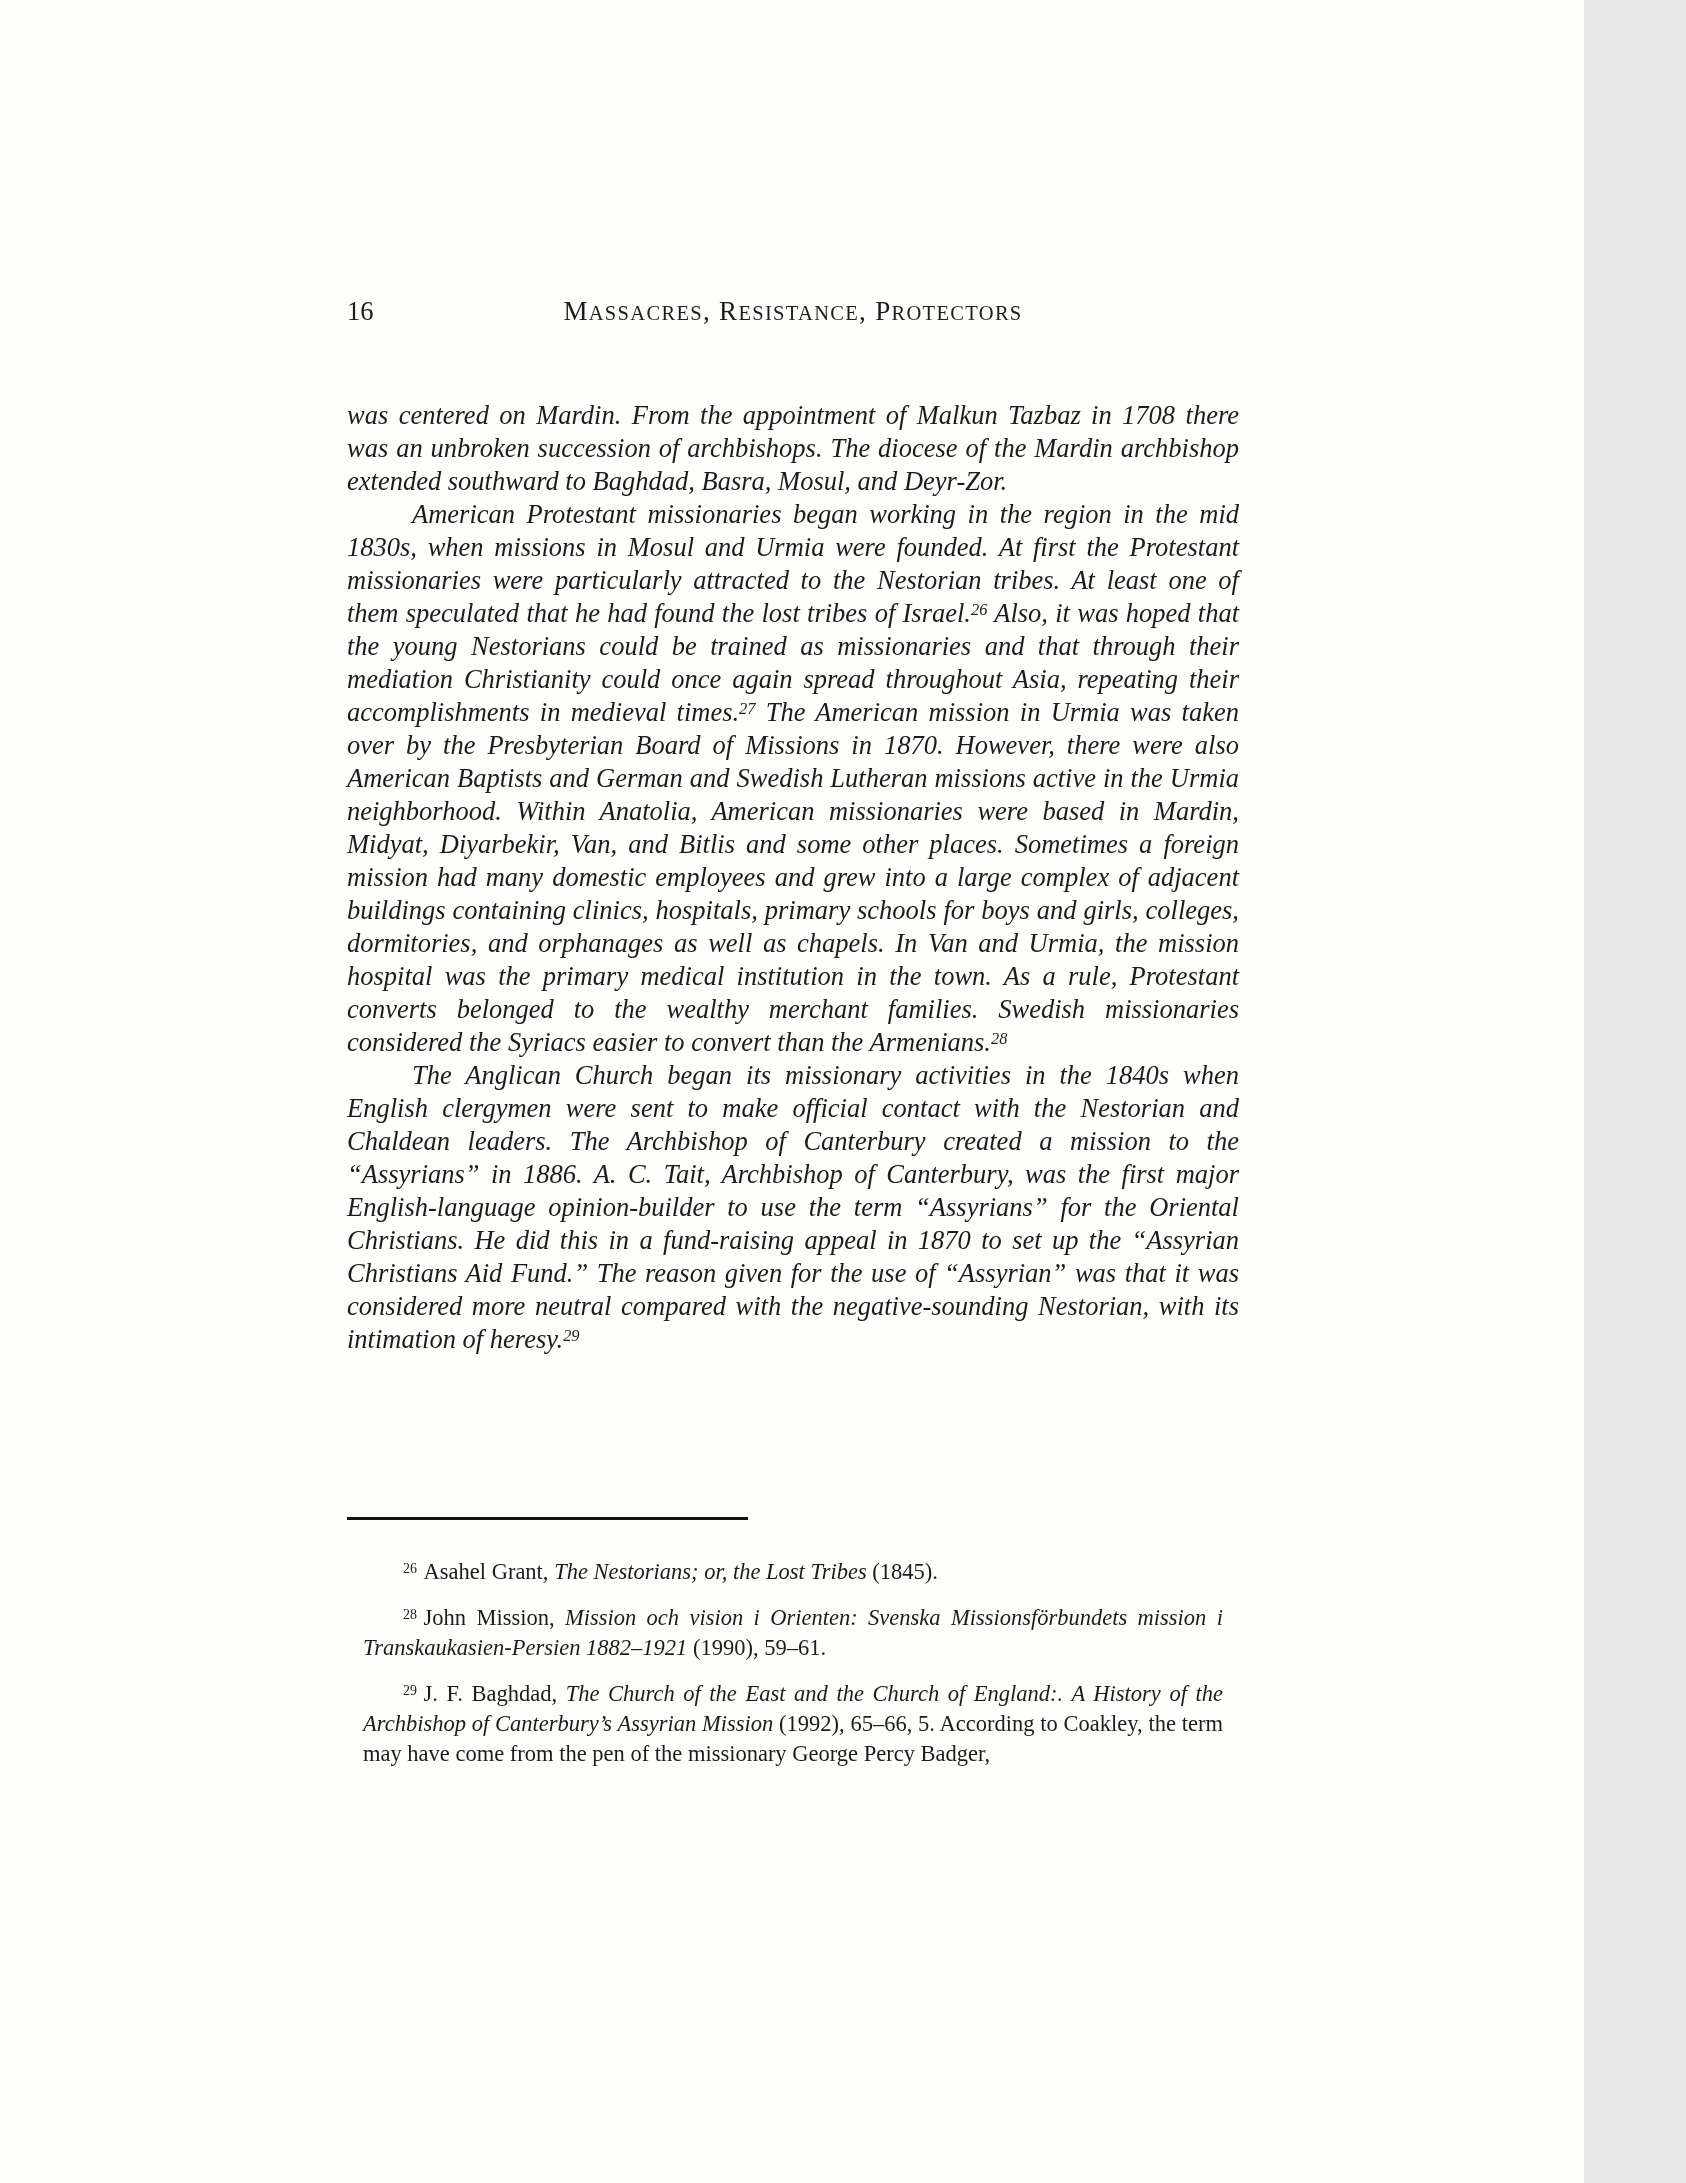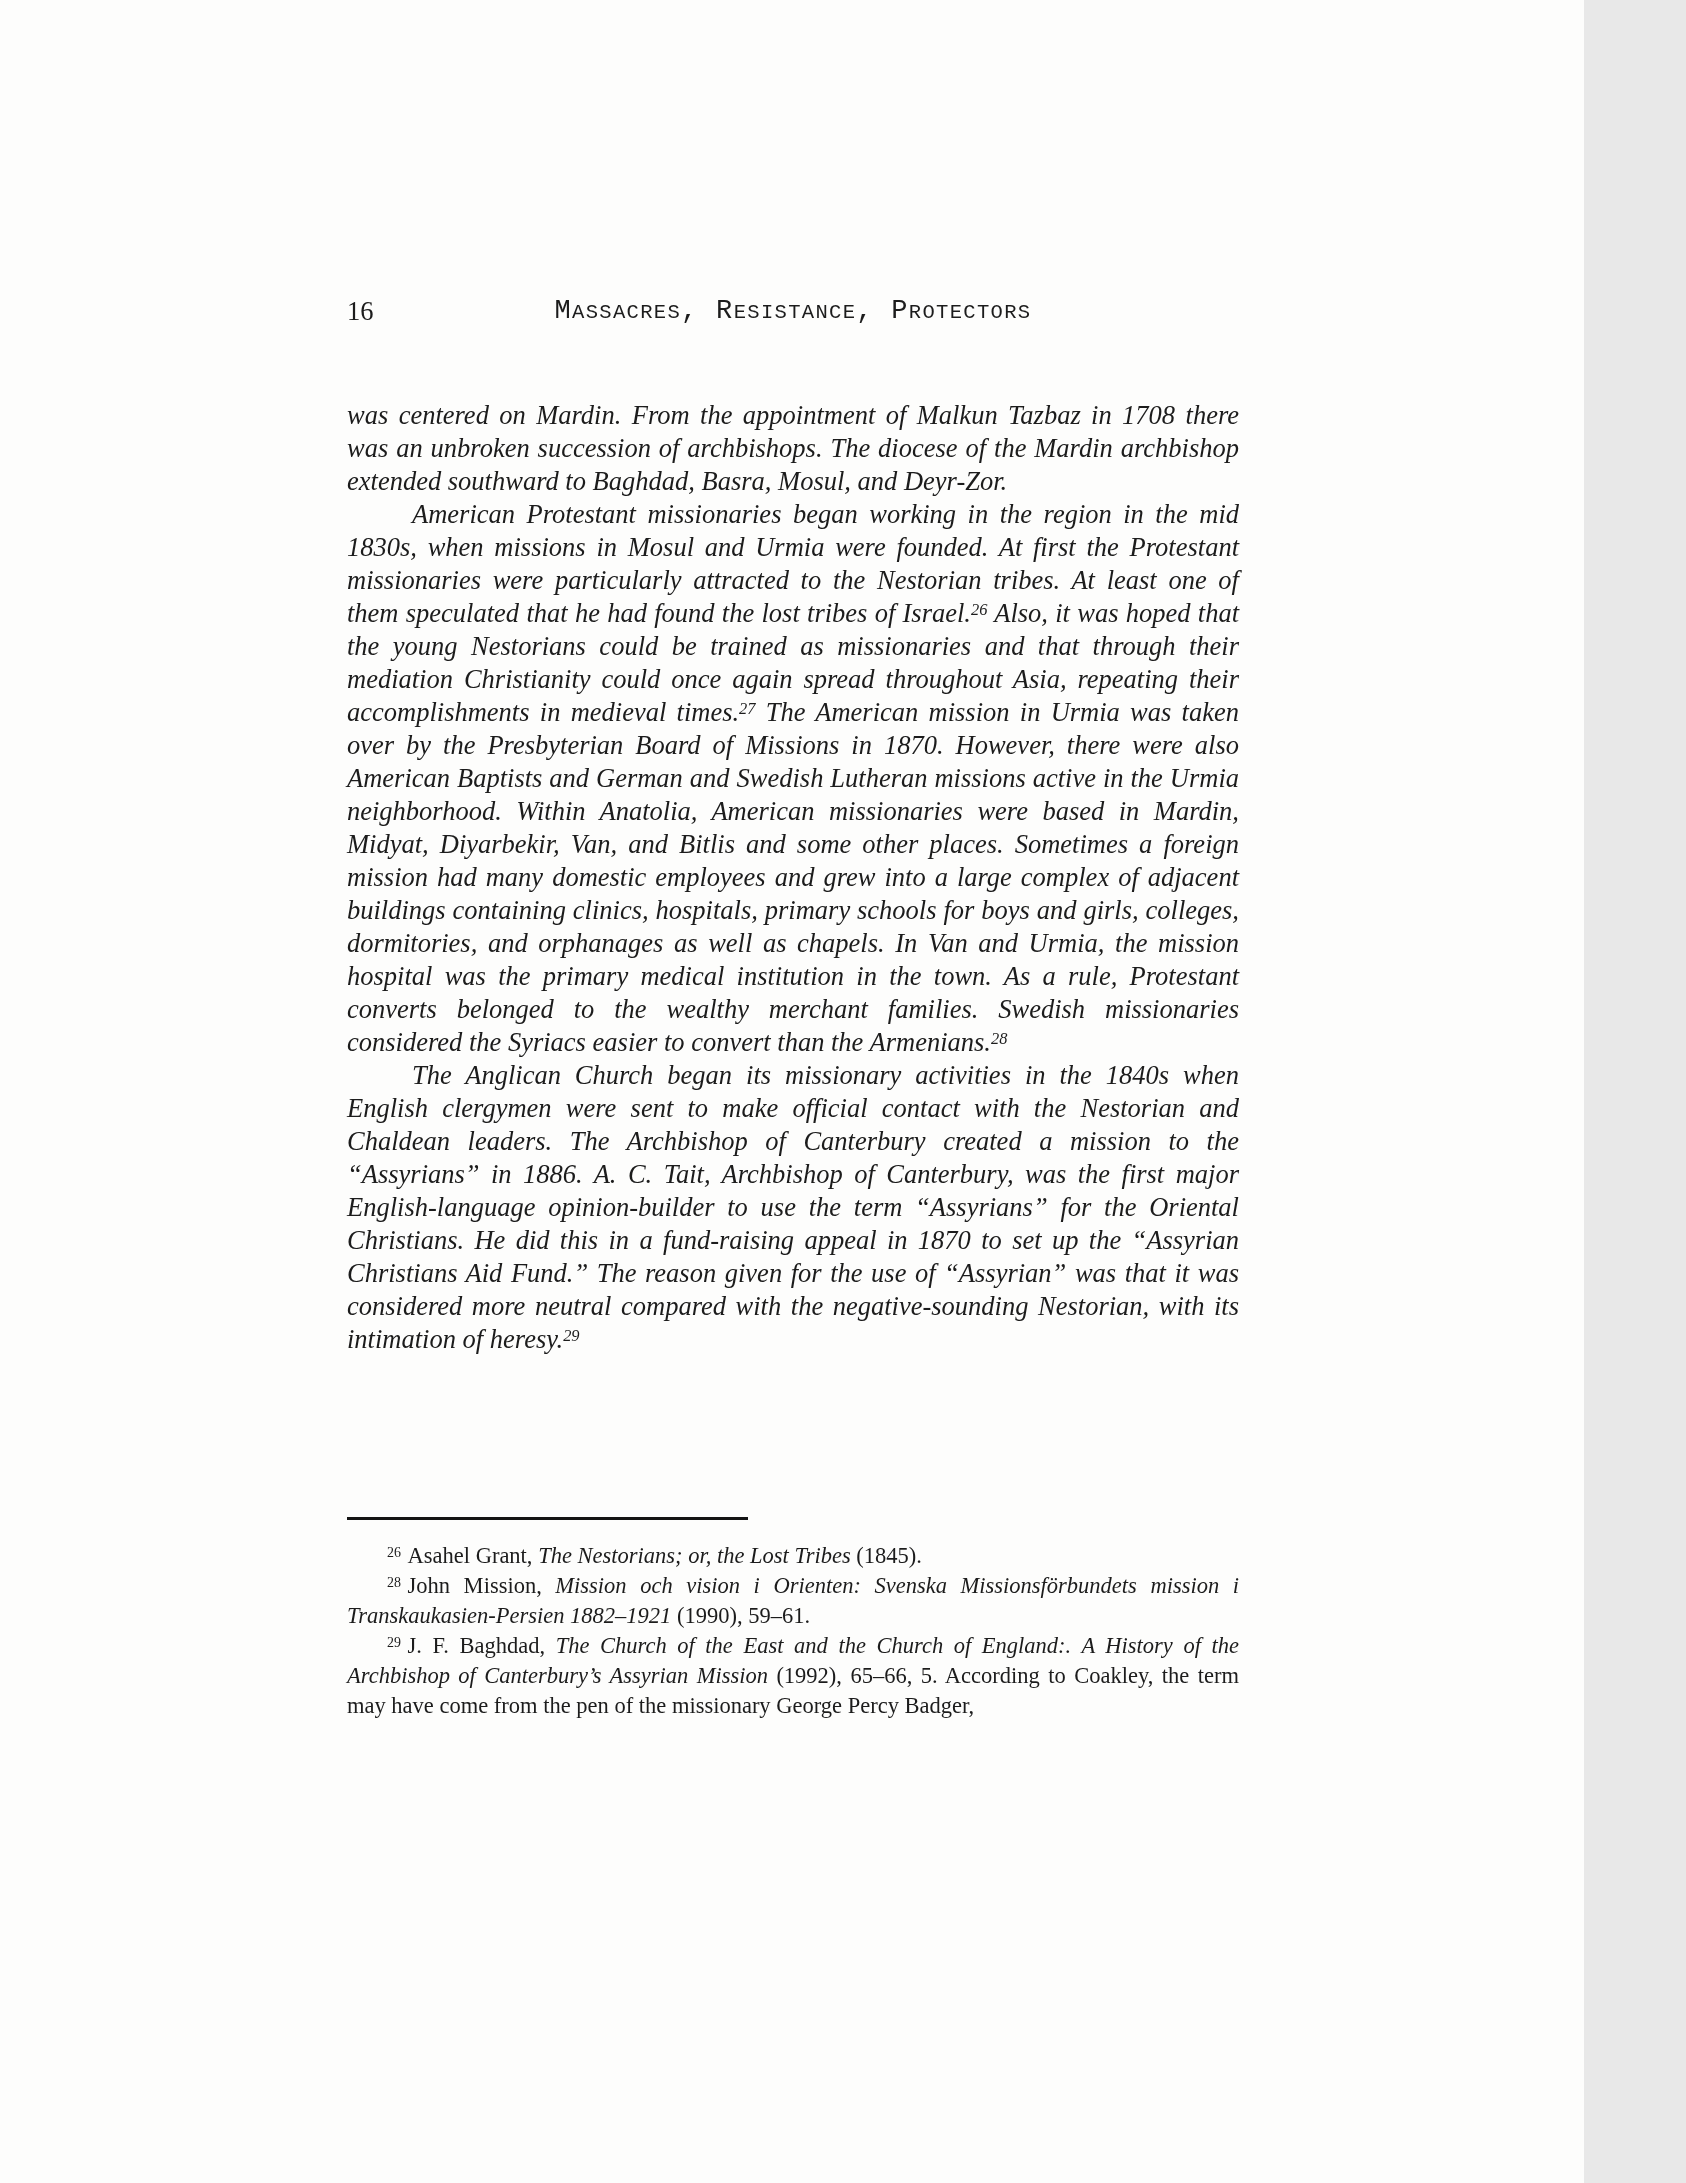--- a/index.html
+++ b/index.html
@@ -16,21 +16,21 @@
     position:absolute;
     left:347px;top:295px;width:892px;height:37px;
   }
   .page-num{
     position:absolute;left:0;top:0;
     font-size:26.5px;line-height:33px;
   }
   .running-title{
     display:block;text-align:center;
     font-size:27px;line-height:33px;
-    letter-spacing:1.3px;white-space:nowrap;font-family:Liberation Mono, monospace;
+    letter-spacing:1.3px;white-space:nowrap;
   }
   .running-title .sc{font-size:0.76em;}
   .body-text{
     position:absolute;
     left:347px;top:399px;width:892px;
     font-size:26.5px;line-height:33px;
     text-align:justify;
     font-style:italic;
   }
   .para{margin:0;padding:0;}
@@ -47,21 +47,21 @@
     left:347px;top:1517px;
     width:401px;height:3.3px;
     background:#141414;
   }
   .footnotes{
     position:absolute;
     left:347px;top:1541px;width:892px;
     font-size:22.5px;line-height:30px;
     text-align:justify;
   }
-  .footnote{margin:0;padding:0;text-indent:40px;}
+  .footnote{margin:16px;padding:0;text-indent:40px;}
   .footnote sup.fnmark{margin-right:6.6px;}
   i{font-style:italic;}
 </style>
 </head>
 <body>
 
 <div class="page">
 
   <div class="running-header">
     <span class="page-num">16</span>

